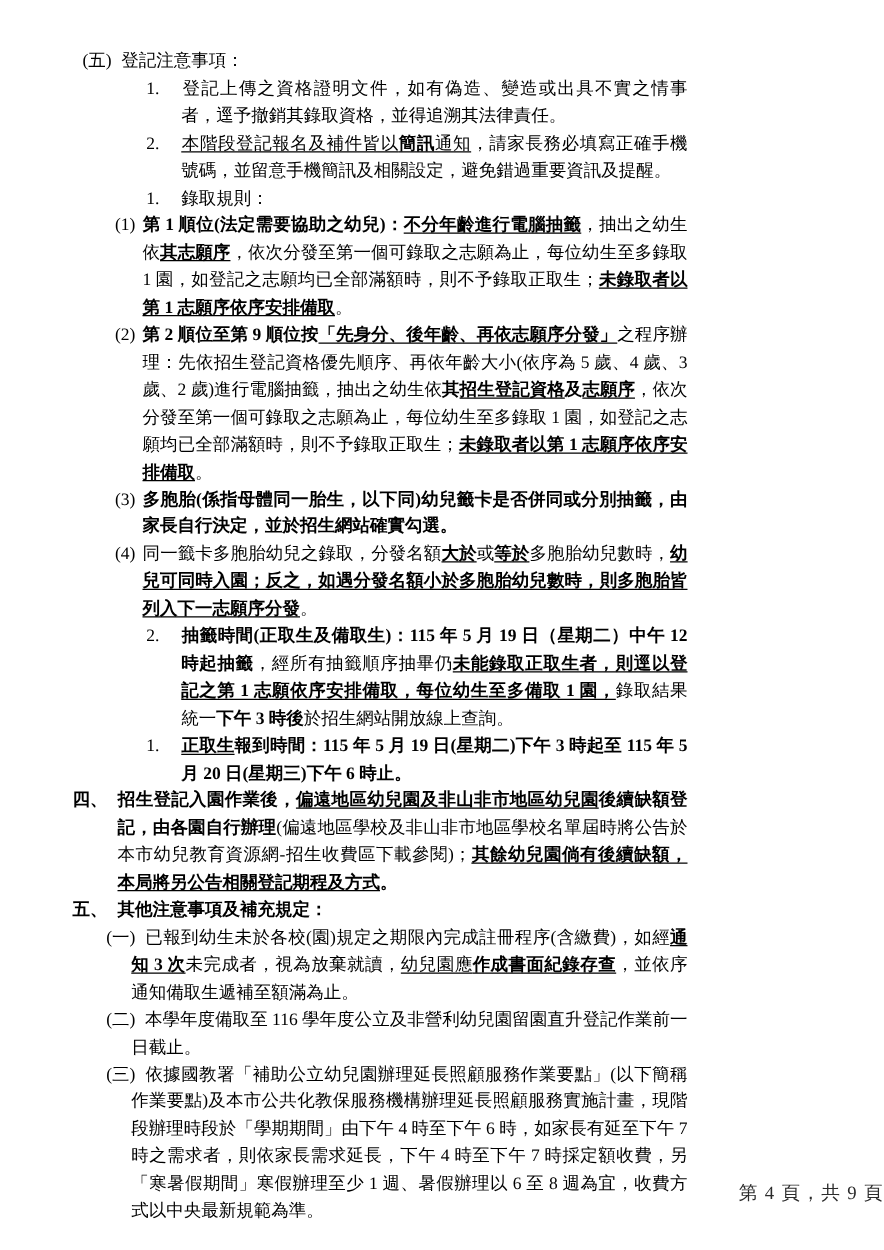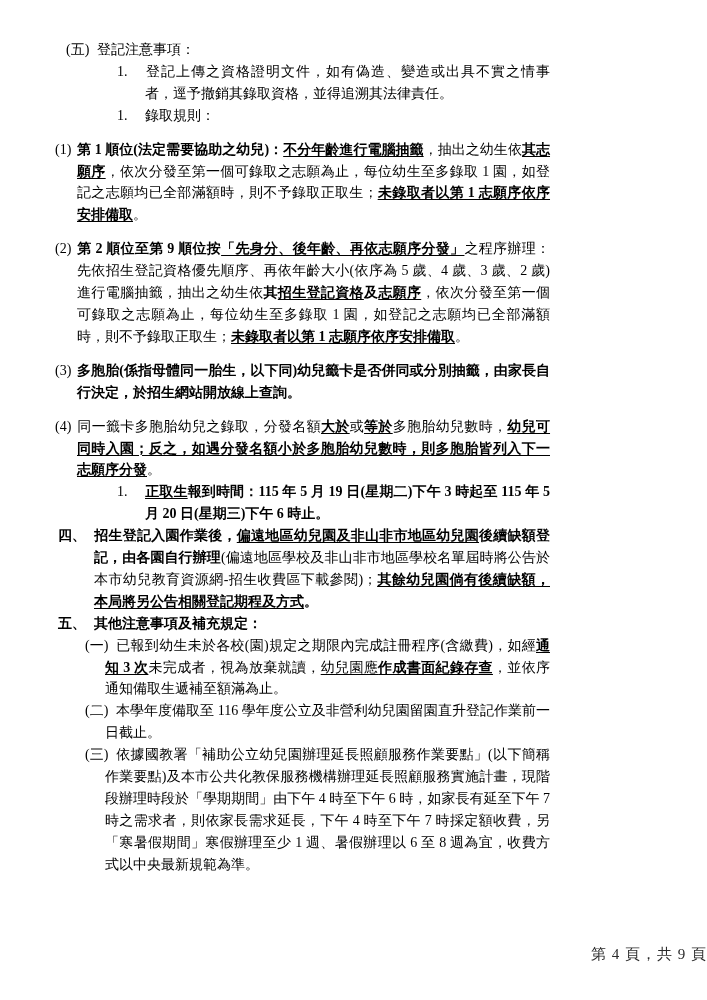--- a/index.html
+++ b/index.html
@@ -26,44 +26,46 @@
   .marker{display:inline-block;text-indent:0;}
   
   .lvl-a {padding-left:94px; text-indent:-36px;}
   .lvl-a  .marker{width:36px;}
   .lvl-b1{padding-left:97px; text-indent:-31px;}
   .lvl-b1 .marker{width:31px;}
   .lvl-b2{padding-left:105px;text-indent:-20px;}
   .lvl-b2 .marker{width:31px;}
   .lvl-c {padding-left:145px;text-indent:-28px;}
   .lvl-c  .marker{width:28px;}
-  .lvl-d {padding-left:77px;text-indent:-22px;margin-top:12px;}
+  .lvl-d {padding-left:114px;text-indent:-22px;}
   .lvl-d  .marker{width:22px;}
   .b{font-weight:bold;}
   .u{text-decoration:underline;text-underline-offset:2px;text-decoration-thickness:1px;}
   .footer{
     position:absolute;top:945px;left:0;width:707px;
     text-align:right;
     font-size:15px;
     color:#2b2b2b;
     letter-spacing:1px;
   }
 </style>
 </head>
 <body>
 
 <div class="sheet">
   <div class="doc">
       <div class="para lvl-b1"><span class="marker">(五)</span><span class="">登記注意事項：</span></div>
       <div class="para lvl-c"><span class="marker">1.</span><span class="">登記上傳之資格證明文件，如有偽造、變造或出具不實之情事者，逕予撤銷其錄取資格，並得追溯其法律責任。</span></div>
+      <div class="para lvl-c"><span class="marker">2.</span><span class="u">本階段登記報名及補件皆以</span><span class="b u">簡訊</span><span class="u">通知</span><span class="">，請家長務必填寫正確手機號碼，並留意手機簡訊及相關設定，避免錯過重要資訊及提醒。</span></div>
       <div class="para lvl-c"><span class="marker">1.</span><span class="">錄取規則：</span></div>
       <div class="para lvl-d"><span class="marker">(1)</span><span class="b ">第 1 順位(法定需要協助之幼兒)：</span><span class="b u">不分年齡進行電腦抽籤</span><span class="">，抽出之幼生依</span><span class="b u">其志願序</span><span class="">，依次分發至第一個可錄取之志願為止，每位幼生至多錄取 1 園，如登記之志願均已全部滿額時，則不予錄取正取生；</span><span class="b u">未錄取者以第 1 志願序依序安排備取</span><span class="">。</span></div>
       <div class="para lvl-d"><span class="marker">(2)</span><span class="b ">第 2 順位至第 9 順位按</span><span class="b u">「先身分、後年齡、再依志願序分發」</span><span class="">之程序辦理：先依招生登記資格優先順序、再依年齡大小(依序為 5 歲、4 歲、3 歲、2 歲)進行電腦抽籤，抽出之幼生依</span><span class="b ">其</span><span class="b u">招生登記資格</span><span class="b ">及</span><span class="b u">志願序</span><span class="">，依次分發至第一個可錄取之志願為止，每位幼生至多錄取 1 園，如登記之志願均已全部滿額時，則不予錄取正取生；</span><span class="b u">未錄取者以第 1 志願序依序安排備取</span><span class="">。</span></div>
-      <div class="para lvl-d"><span class="marker">(3)</span><span class="b ">多胞胎(係指母體同一胎生，以下同)幼兒籤卡是否併同或分別抽籤，由家長自行決定，於招生網站開放線上查詢。</span></div>
+      <div class="para lvl-d"><span class="marker">(3)</span><span class="b ">多胞胎(係指母體同一胎生，以下同)幼兒籤卡是否併同或分別抽籤，由家長自行決定，並於招生網站確實勾選。</span></div>
       <div class="para lvl-d"><span class="marker">(4)</span><span class="">同一籤卡多胞胎幼兒之錄取，分發名額</span><span class="b u">大於</span><span class="">或</span><span class="b u">等於</span><span class="">多胞胎幼兒數時，</span><span class="b u">幼兒可同時入園；反之，如遇分發名額小於多胞胎幼兒數時，則多胞胎皆列入下一志願序分發</span><span class="">。</span></div>
+      <div class="para lvl-c"><span class="marker">2.</span><span class="b ">抽籤時間(正取生及備取生)：115 年 5 月 19 日（星期二）中午 12 時起抽籤</span><span class="">，經所有抽籤順序抽畢仍</span><span class="b u">未能錄取正取生者，則逕以登記之第 1 志願依序安排備取，每位幼生至多備取 1 園，</span><span class="">錄取結果統一</span><span class="b ">下午 3 時後</span><span class="">於招生網站開放線上查詢。</span></div>
       <div class="para lvl-c"><span class="marker">1.</span><span class="b u">正取生</span><span class="b ">報到時間：115 年 5 月 19 日(星期二)下午 3 時起至 115 年 5 月 20 日(星期三)下午 6 時止。</span></div>
       <div class="para lvl-a"><span class="marker b">四、</span><span class="b ">招生登記入園作業後，</span><span class="b u">偏遠地區幼兒園及非山非市地區幼兒園</span><span class="b ">後續缺額登記，由各園自行辦理</span><span class="">(偏遠地區學校及非山非市地區學校名單屆時將公告於本市幼兒教育資源網-招生收費區下載參閱)；</span><span class="b u">其餘幼兒園倘有後續缺額，本局將另公告相關登記期程及方式</span><span class="b ">。</span></div>
       <div class="para lvl-a"><span class="marker b">五、</span><span class="b ">其他注意事項及補充規定：</span></div>
       <div class="para lvl-b2"><span class="marker">(一)</span><span class="">已報到幼生未於各校(園)規定之期限內完成註冊程序(含繳費)，如經</span><span class="b u">通知 3 次</span><span class="">未完成者，視為放棄就讀，</span><span class="u">幼兒園應</span><span class="b u">作成書面紀錄存查</span><span class="">，並依序通知備取生遞補至額滿為止。</span></div>
       <div class="para lvl-b2"><span class="marker">(二)</span><span class="">本學年度備取至 116 學年度公立及非營利幼兒園留園直升登記作業前一日截止。</span></div>
       <div class="para lvl-b2"><span class="marker">(三)</span><span class="">依據國教署「補助公立幼兒園辦理延長照顧服務作業要點」(以下簡稱作業要點)及本市公共化教保服務機構辦理延長照顧服務實施計畫，現階段辦理時段於「學期期間」由下午 4 時至下午 6 時，如家長有延至下午 7 時之需求者，則依家長需求延長，下午 4 時至下午 7 時採定額收費，另「寒暑假期間」寒假辦理至少 1 週、暑假辦理以 6 至 8 週為宜，收費方式以中央最新規範為準。</span></div>
     </div>
   <div class="footer">第 4 頁，共 9 頁</div>
 </div>
 

